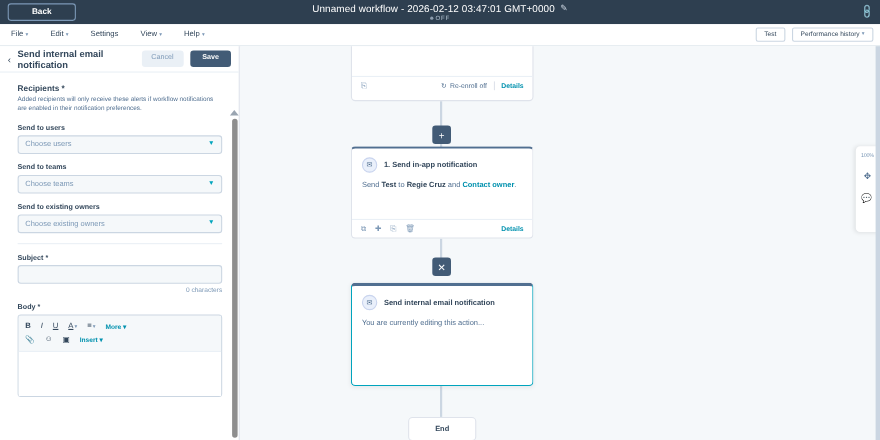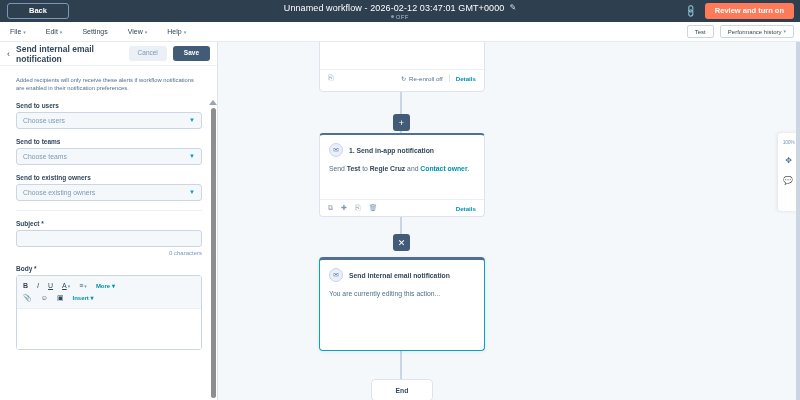--- a/index.html
+++ b/index.html
@@ -192,21 +192,20 @@
       <span>Unnamed workflow - 2026-02-12 03:47:01 GMT+0000</span>
       <span class="pencil-icon">✎</span>
     </div>
     <div class="wf-status">
       <span class="dot-off"></span>
       <span>OFF</span>
     </div>
   </div>
   <div class="topbar-right">
     <span class="link-icon">🔗</span>
-    <div class="review-btn">Review and turn on</div>
   </div>
 </div>
 
 <div class="menubar">
   <div class="menu-item">
     <span>File</span>
     <span class="caret">▾</span>
   </div>
   <div class="menu-item">
     <span>Edit</span>
@@ -236,20 +235,21 @@
 
 <div class="panel">
   <div class="panel-header">
     <span class="chev-back">‹</span>
     <span class="panel-title">Send internal email notification</span>
     <div class="cancel-btn">Cancel</div>
     <div class="save-btn">Save</div>
   </div>
 
   <div class="panel-body">
+    <div class="sec-title">Recipients *</div>
     <div class="sec-desc">Added recipients will only receive these alerts if workflow notifications are enabled in their notification preferences.</div>
 
     <div class="field-label">Send to users</div>
     <div class="select-box">
       <span>Choose users</span>
       <span class="select-caret">▼</span>
     </div>
 
     <div class="field-label">Send to teams</div>
     <div class="select-box">

